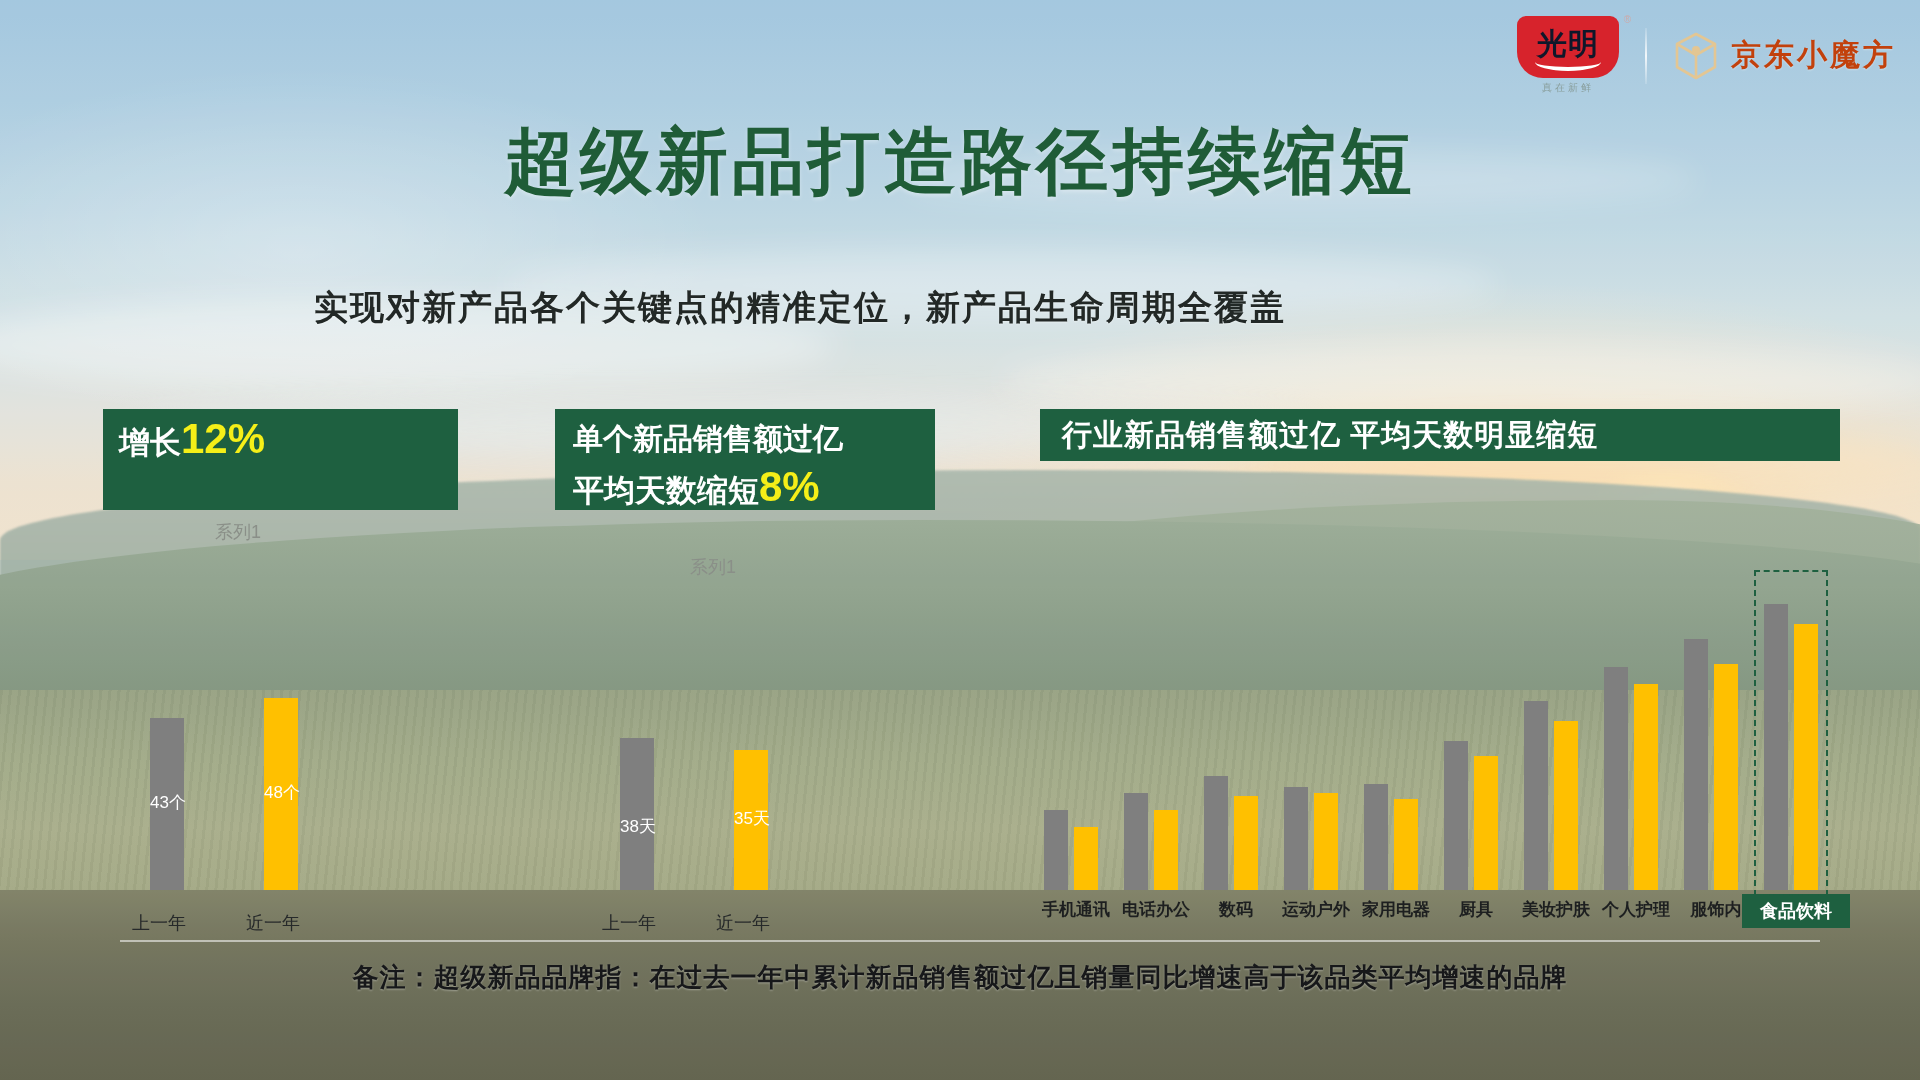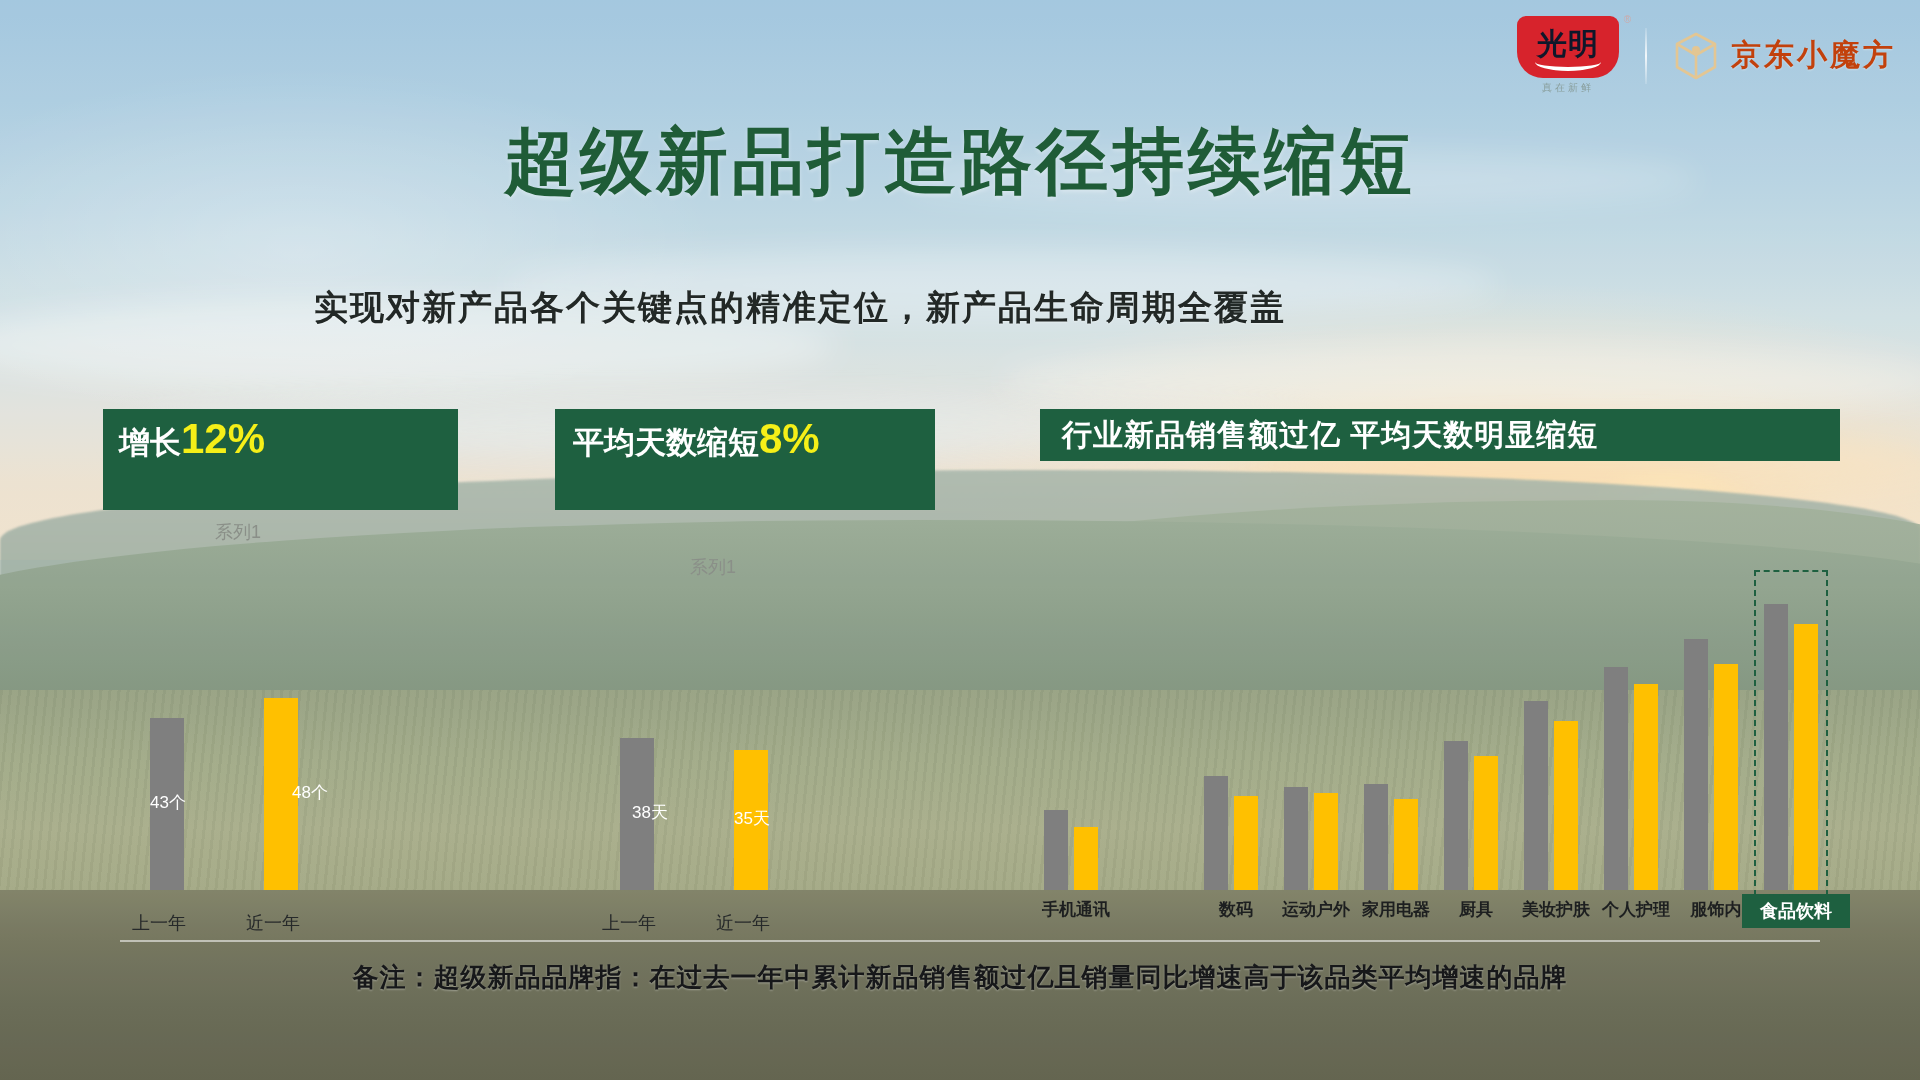--- a/index.html
+++ b/index.html
@@ -183,37 +183,42 @@
 <div id="subtitle">实现对新产品各个关键点的精准定位，新产品生命周期全覆盖</div>
 
 <div class="series-label" id="series-left">系列1</div>
 <div class="series-label" id="series-mid">系列1</div>
 
 <div class="chart" id="chart-left">
     <div class="bar gray" style="left: 30px; width: 34px; height: 172px;"></div>
     <div class="blabel" style="left: 30px; width: 34px; bottom: 76px;">43个</div>
     <div class="xlabel" style="left: 12px; width: 70px; bottom: -45px;">上一年</div>
     <div class="bar gold" style="left: 144px; width: 34px; height: 192px;"></div>
-    <div class="blabel" style="left: 144px; width: 34px; bottom: 86px; margin-left: 28px;">48个</div>
+    <div class="blabel" style="left: 144px; width: 34px; bottom: 86px;">48个</div>
     <div class="xlabel" style="left: 126px; width: 70px; bottom: -45px;">近一年</div>
   </div>
 <div class="chart" id="chart-mid">
     <div class="bar gray" style="left: 30px; width: 34px; height: 152px;"></div>
-    <div class="blabel" style="left: 30px; width: 34px; bottom: 66px; padding-left: 12px;">38天</div>
+    <div class="blabel" style="left: 30px; width: 34px; bottom: 52px;">38天</div>
     <div class="xlabel" style="left: 12px; width: 70px; bottom: -45px;">上一年</div>
     <div class="bar gold" style="left: 144px; width: 34px; height: 140px;"></div>
     <div class="blabel" style="left: 144px; width: 34px; bottom: 60px;">35天</div>
     <div class="xlabel" style="left: 126px; width: 70px; bottom: -45px;">近一年</div>
   </div>
 <div class="chart" id="chart-right">
     <div class="grp" style="left: 6px; width: 80px; font-family: Liberation Serif, serif;">
       <div class="bar" style="background: rgb(127, 127, 127); left: 8px; width: 24px; height: 80px;"></div>
       <div class="bar" style="background: rgb(255, 192, 0); left: 38px; width: 24px; height: 63px;"></div>
       <div class="cat-label">手机通讯</div>
     </div>
+    <div class="grp" style="left: 86px; width: 80px;">
+      <div class="bar" style="background: rgb(127, 127, 127); left: 8px; width: 24px; height: 97px;"></div>
+      <div class="bar" style="background: rgb(255, 192, 0); left: 38px; width: 24px; height: 80px;"></div>
+      <div class="cat-label">电话办公</div>
+    </div>
     <div class="grp" style="left: 166px; width: 80px;">
       <div class="bar" style="background: rgb(127, 127, 127); left: 8px; width: 24px; height: 114px;"></div>
       <div class="bar" style="background: rgb(255, 192, 0); left: 38px; width: 24px; height: 94px;"></div>
       <div class="cat-label">数码</div>
     </div>
     <div class="grp" style="left: 246px; width: 80px;">
       <div class="bar" style="background: rgb(127, 127, 127); left: 8px; width: 24px; height: 103px;"></div>
       <div class="bar" style="background: rgb(255, 192, 0); left: 38px; width: 24px; height: 97px;"></div>
       <div class="cat-label">运动户外</div>
     </div>
@@ -250,20 +255,21 @@
     <div class="dashbox" style="left: 724px; width: 74px; bottom: -6px; height: 326px;"></div>
   </div>
 
 <div class="callout" id="callout1">
   <div class="co-line l2">
     <span>增长</span><span class="hl">12%</span>
   </div>
 </div>
 
 <div class="callout" id="callout2">
+  <div class="co-line">单个新品销售额过亿</div>
   <div class="co-line l2">
     <span>平均天数缩短</span><span class="hl">8%</span>
   </div>
 </div>
 
 <div class="callout" id="callout3">
   <div class="co-line">行业新品销售额过亿  平均天数明显缩短</div>
 </div>
 
 <div id="footline"></div>

